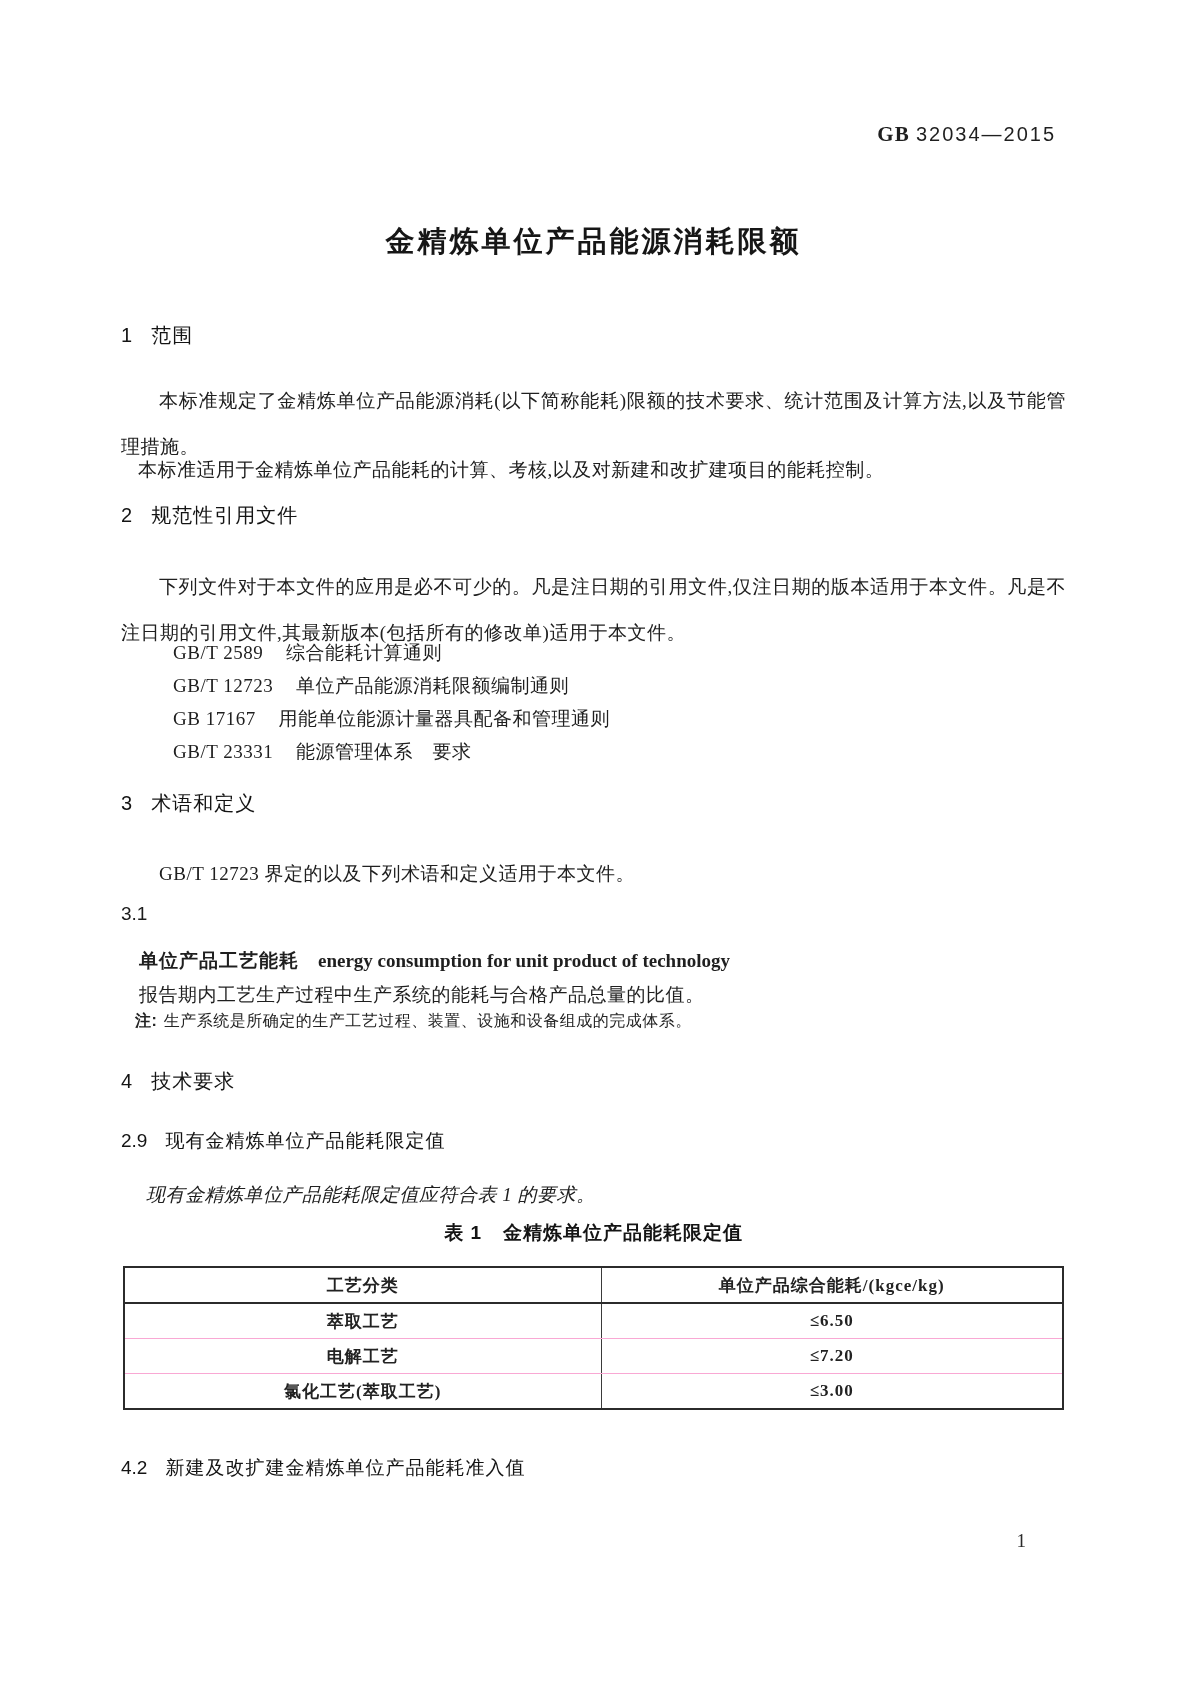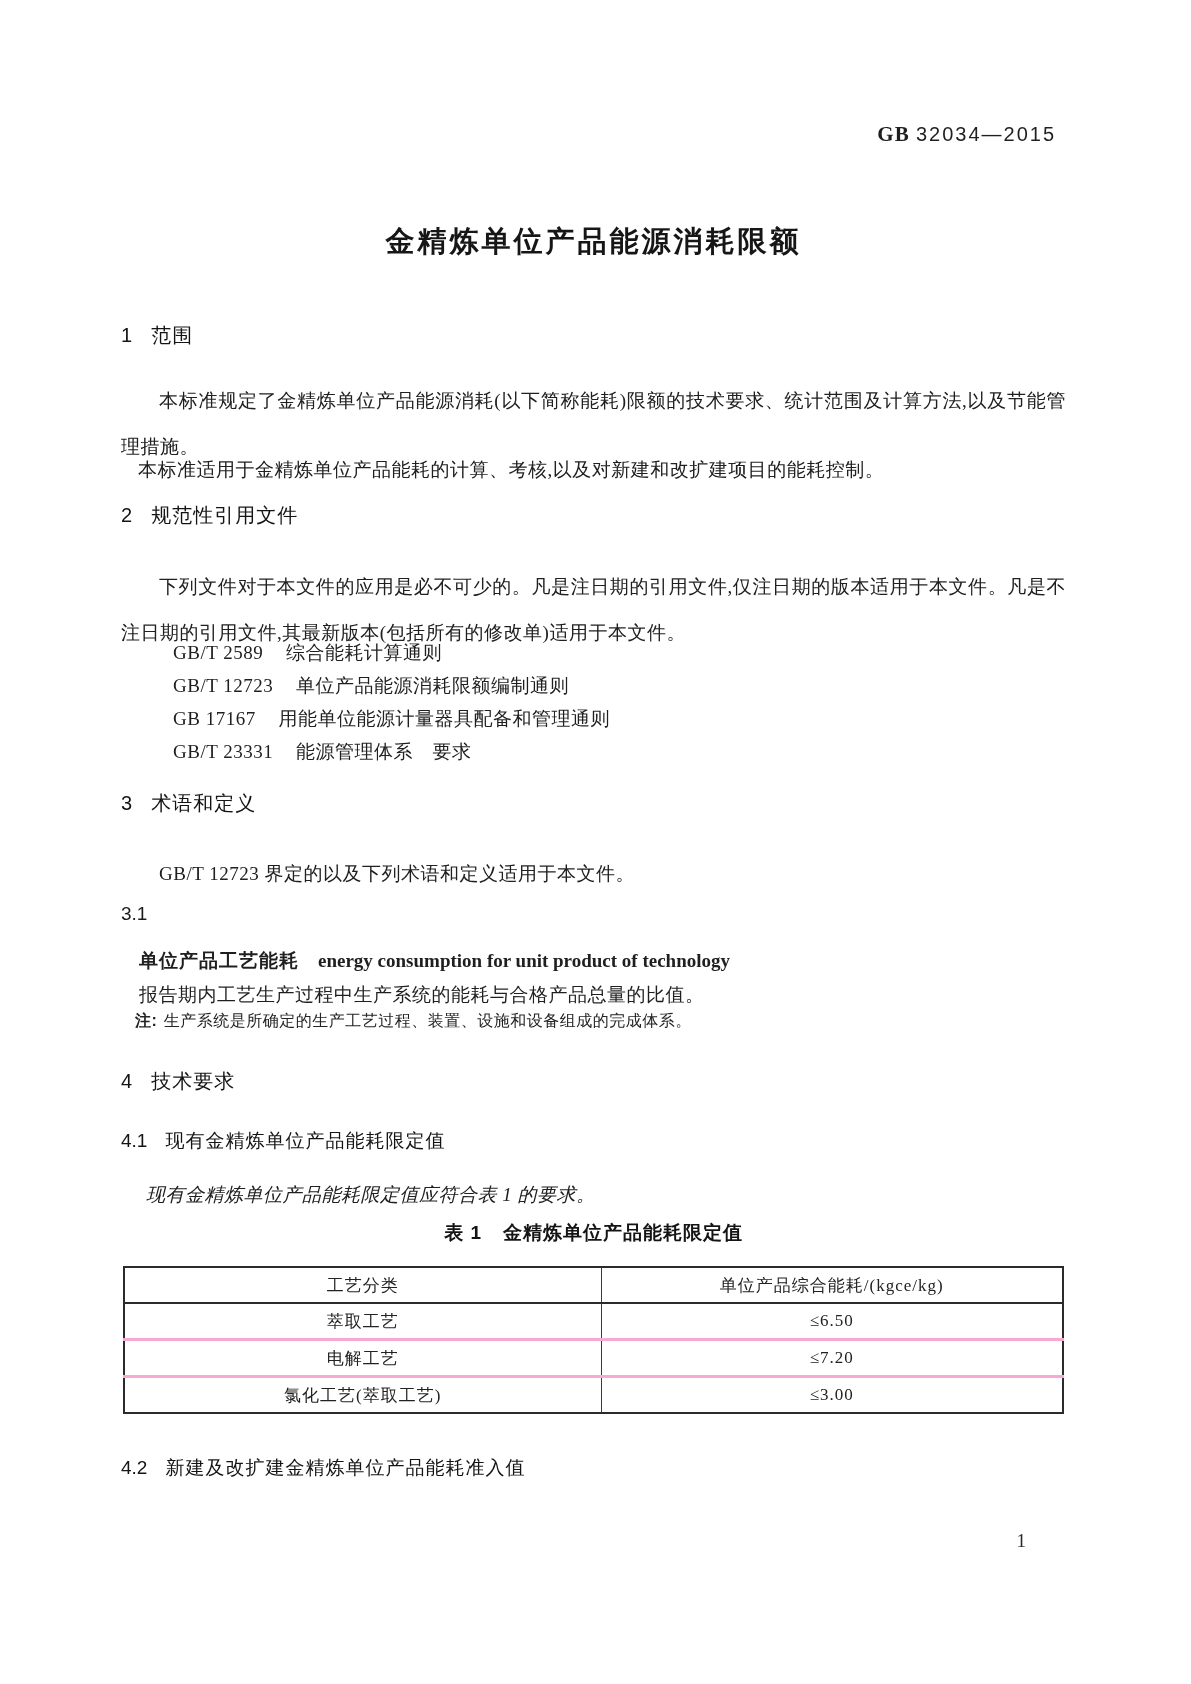--- a/index.html
+++ b/index.html
@@ -99,25 +99,25 @@
   table.limits {
     width:100%; border-collapse:collapse; table-layout:fixed;
     border:2px solid #2b2b2b;
     font-family:"Liberation Serif","DejaVu Serif",serif;
     font-size:17px; color:#222;
   }
   table.limits col.c1 { width:50.8%; }
   table.limits col.c2 { width:49.2%; }
   table.limits th, table.limits td {
     height:34px; text-align:center; vertical-align:middle;
-    font-weight:normal; padding:0; letter-spacing:1px;
+    font-weight:bold; padding:0; letter-spacing:1px;
   }
   table.limits th { border-bottom:2px solid #2b2b2b; }
   table.limits .coldiv { border-right:1px solid #3a3a3a; }
-  table.limits tr.mid td { border-bottom:3px solid #f9a8d4; }
+  table.limits tr.mid td { border-bottom:1px solid #f9a8d4; }
 
   .page-num {
     top:1530px; right:40px;
     font-family:"Liberation Serif","DejaVu Serif",serif;
     font-size:19px; color:#2a2a2a;
   }
 </style>
 </head>
 <body>
 
@@ -166,21 +166,21 @@
     <div class="abs def-line" style="top:982px; left:0;">报告期内工艺生产过程中生产系统的能耗与合格产品总量的比值。</div>
     <div class="abs note-line" style="top:1011px; left:0;">
       <span class="note-label">注:</span><span>生产系统是所确定的生产工艺过程、装置、设施和设备组成的完成体系。</span>
     </div>
 
     <div class="abs sec-heading" style="top:1068px; left:0;">
       <span class="sec-num">4</span><span>技术要求</span>
     </div>
 
     <div class="abs sec-heading" style="top:1128px; left:0; font-size:19px;">
-      <span class="sec-num">4.1</span><span>现有金精炼单位产品能耗限定值</span>
+      <span class="sec-num">2.9</span><span>现有金精炼单位产品能耗限定值</span>
     </div>
     <div class="abs body-p indent1" style="top:1172px; left:8px;font-style:italic;">现有金精炼单位产品能耗限定值应符合表 1 的要求。</div>
 
     <div class="abs tbl-caption">
       <span class="cap-label">表 1</span><span>金精炼单位产品能耗限定值</span>
     </div>
 
     <div class="abs tbl-wrap">
       <table class="limits">
         <colgroup>

